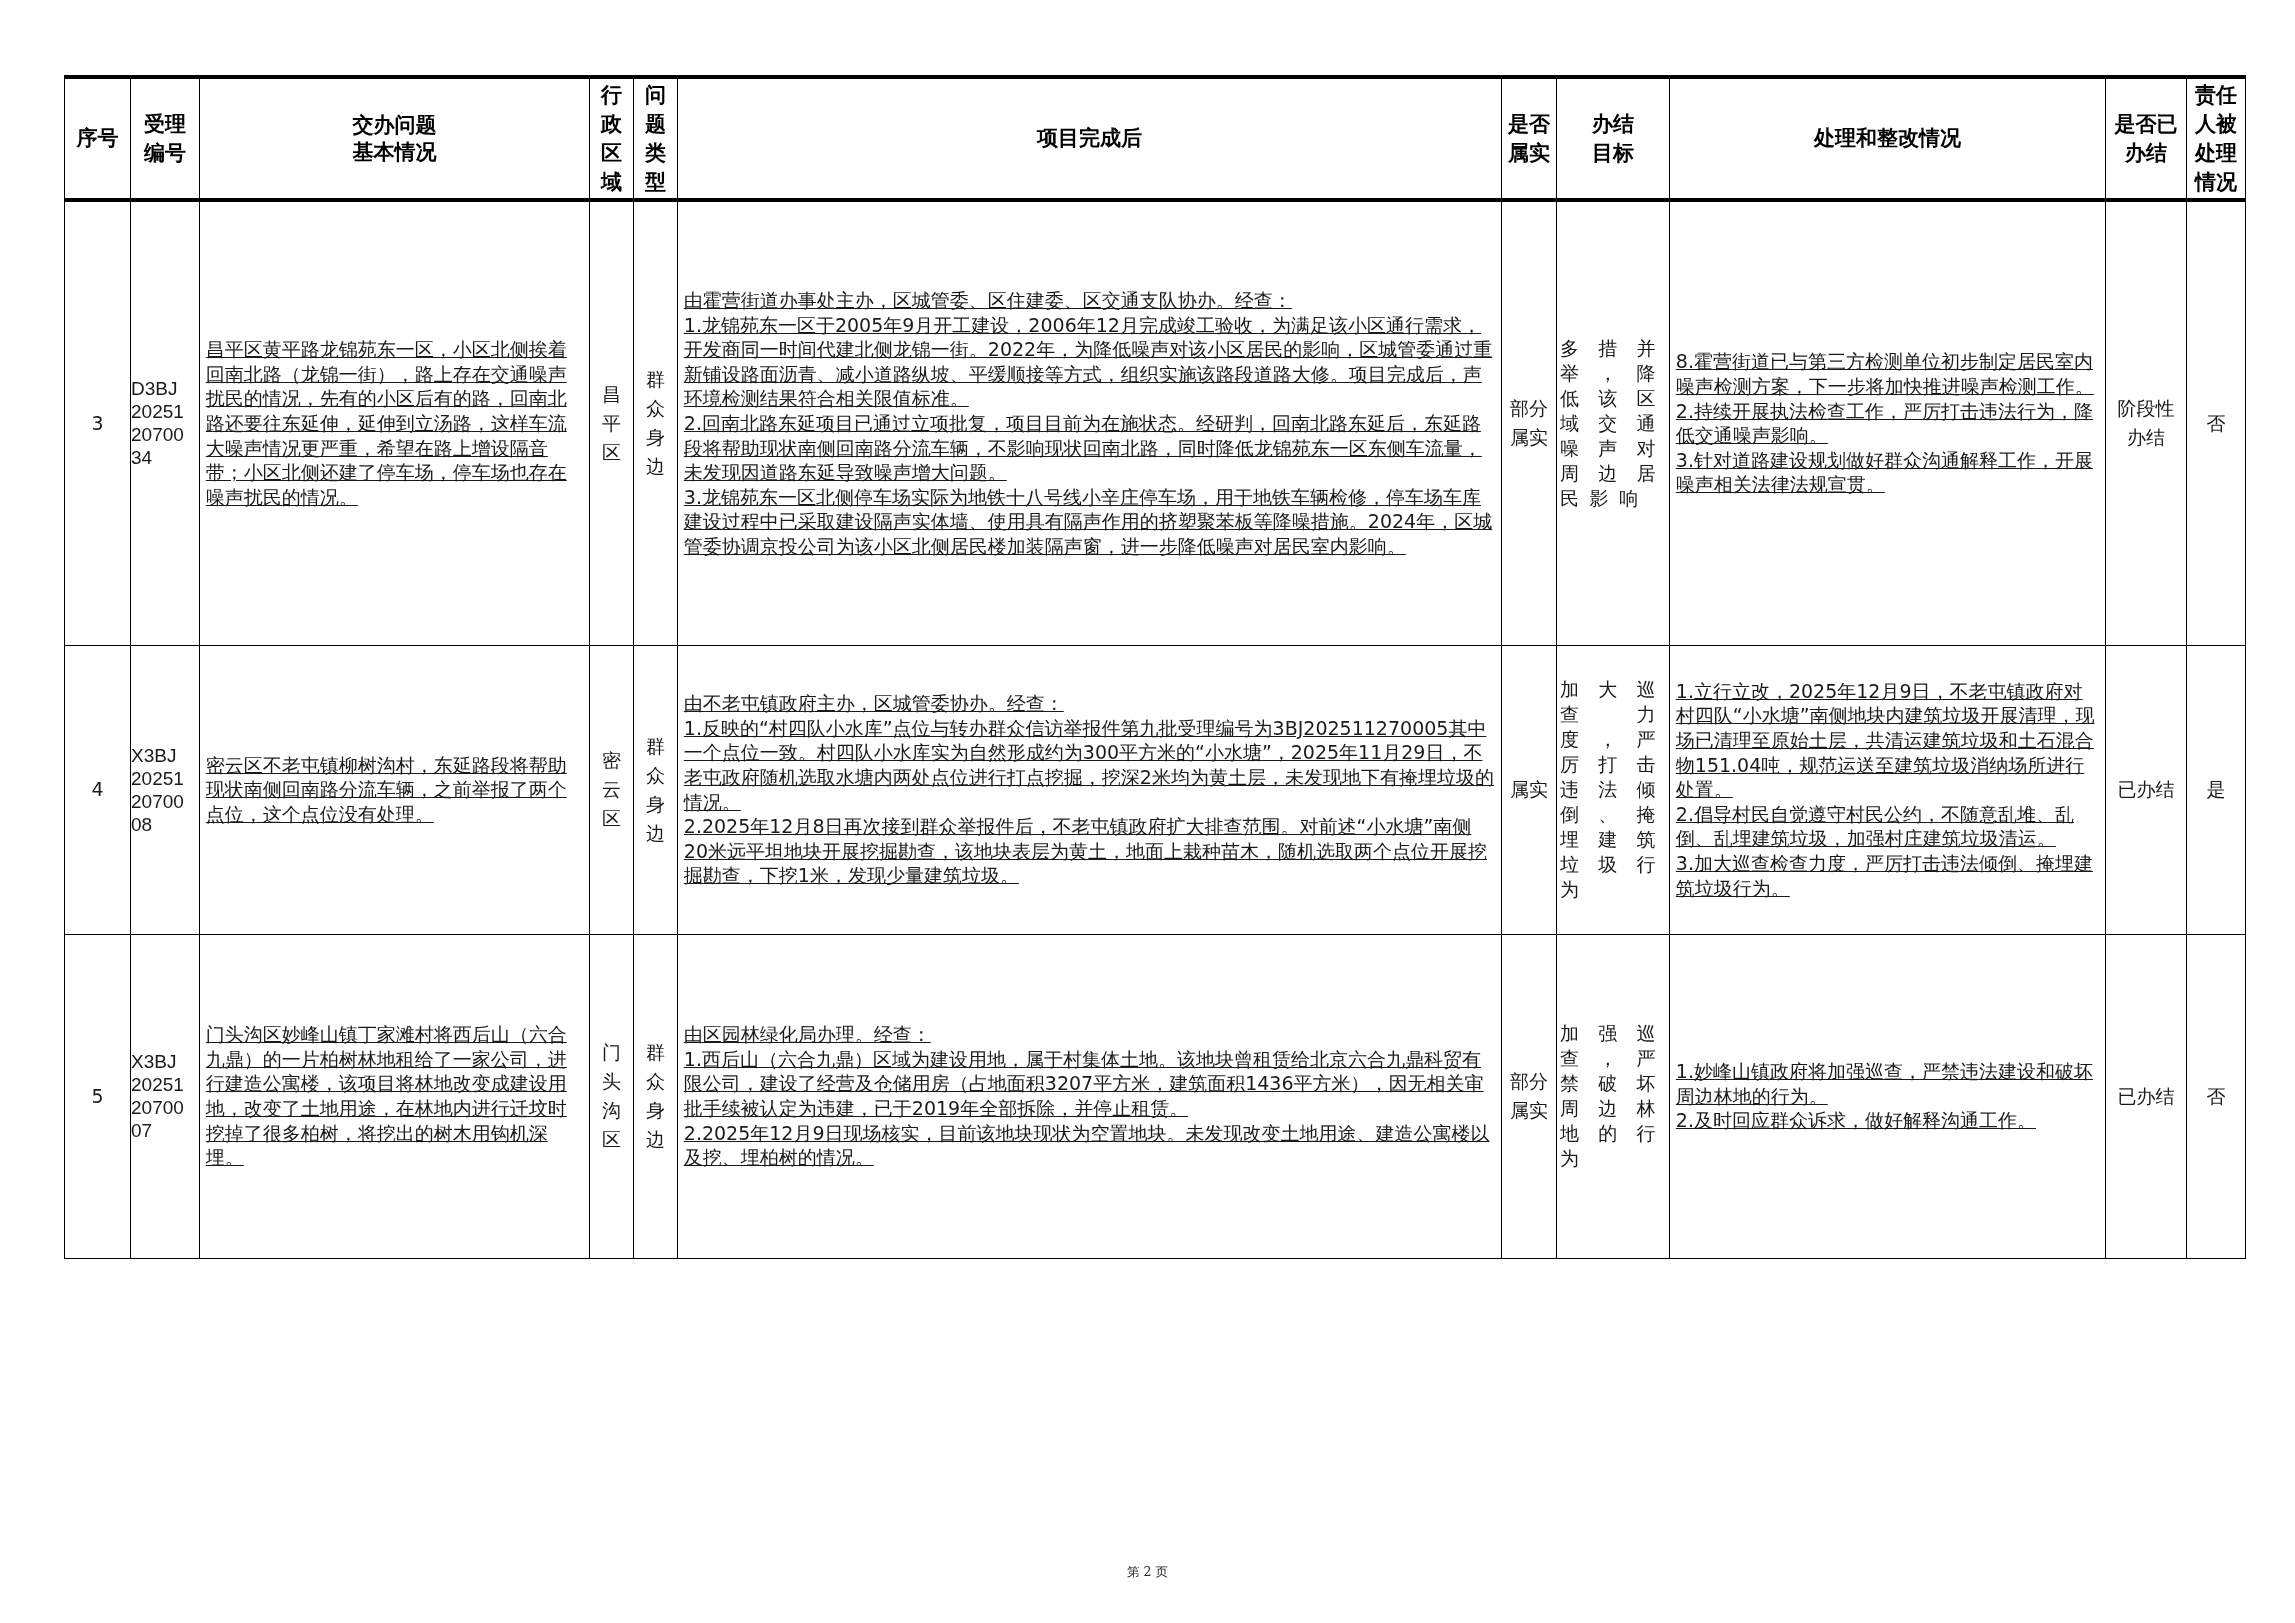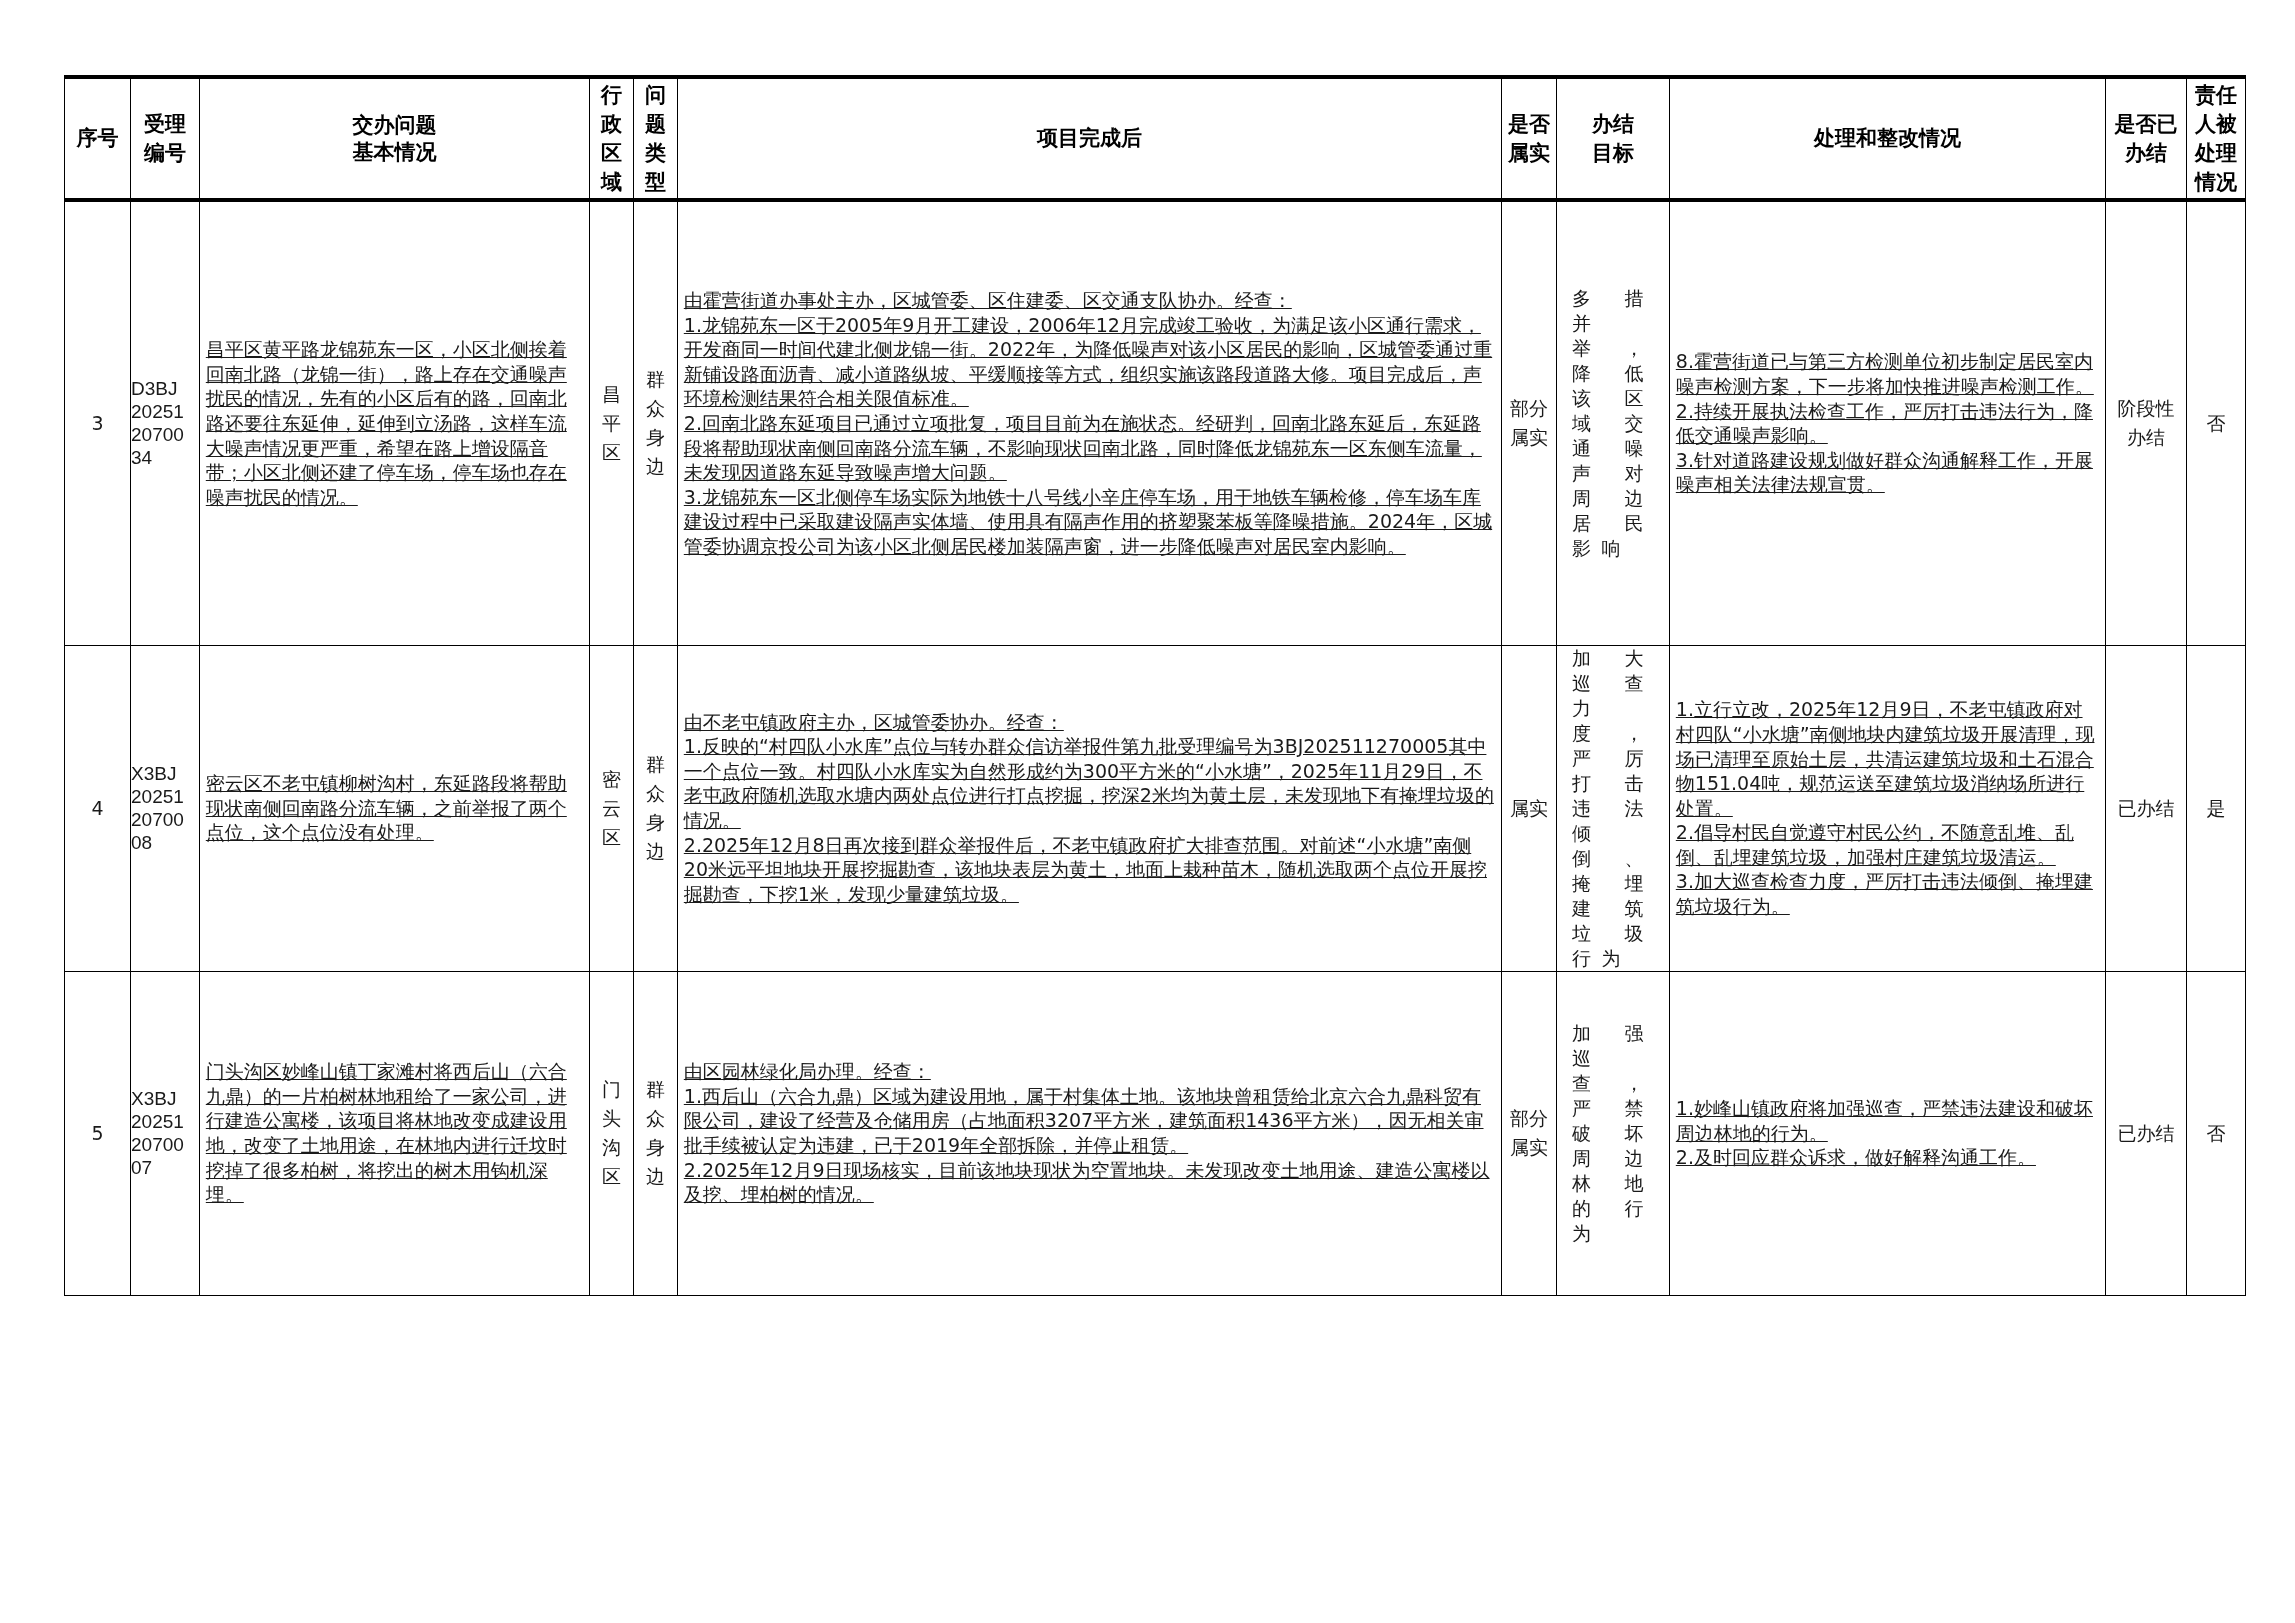--- a/index.html
+++ b/index.html
@@ -6,21 +6,21 @@
   body { width:2295px; height:1623px; position:relative; font-family:"DejaVu Sans", "Liberation Sans", sans-serif; color:#1a1a1a; }
   .page { position:absolute; left:0; top:0; width:2295px; height:1623px; background:#fff; }
   table.grid { position:absolute; left:64px; top:75px; width:2182px; border-collapse:collapse; table-layout:fixed; }
   table.grid td, table.grid th { border:1.4px solid #000; padding:0; vertical-align:middle; }
   table.grid thead tr { height:123px; }
   table.grid thead th { border-top:4.3px solid #000; border-bottom:4.3px solid #000; font-weight:bold; font-size:21px; line-height:27px; text-align:center; color:#000; }
   .vert { display:inline-block; width:1em; word-break:break-all; line-height:29px; }
   .cell-text { font-size:19px; line-height:24.6px; text-align:left; padding:0 5.8px !important; white-space:pre-wrap;text-decoration:underline; }
   .cell-mid { font-size:19px; line-height:25px; text-align:center; }
   .num { font-family:"Liberation Sans", sans-serif; font-size:19px; line-height:23px; text-align:left; word-break:break-all; }
-  .goal { font-size:19px; line-height:25px; text-align:justify; text-align-last:left; padding:0 15px !important; letter-spacing:10.6px; }
+  .goal { font-size:19px; line-height:25px; text-align:justify; text-align-last:left; padding:0 3px !important; letter-spacing:10.6px; }
   .footer { position:absolute; left:0; width:2295px; top:1564px; text-align:center; font-family:"DejaVu Serif", serif; font-size:12.5px; color:#222; }
   tbody tr.r3 { height:445px; }
   tbody tr.r4 { height:289px; }
   tbody tr.r5 { height:324px; }
   tbody tr:last-child td { border-bottom:1.9px solid #000; }
 </style>
 </head>
 <body>
 
 <div class="page">
@@ -102,14 +102,15 @@
         <td class="cell-mid"><span class="vert" style="width:2em">部分属实</span></td>
         <td class="goal">加强巡查，严禁破坏周边林地的行为</td>
         <td class="cell-text">1.妙峰山镇政府将加强巡查，严禁违法建设和破坏周边林地的行为。
 2.及时回应群众诉求，做好解释沟通工作。</td>
         <td class="cell-mid">已办结</td>
         <td class="cell-mid">否</td>
       </tr>
     </tbody>
   </table>
 
+  <div class="footer">第 2 页</div>
 </div>
 
 
 </body></html>

